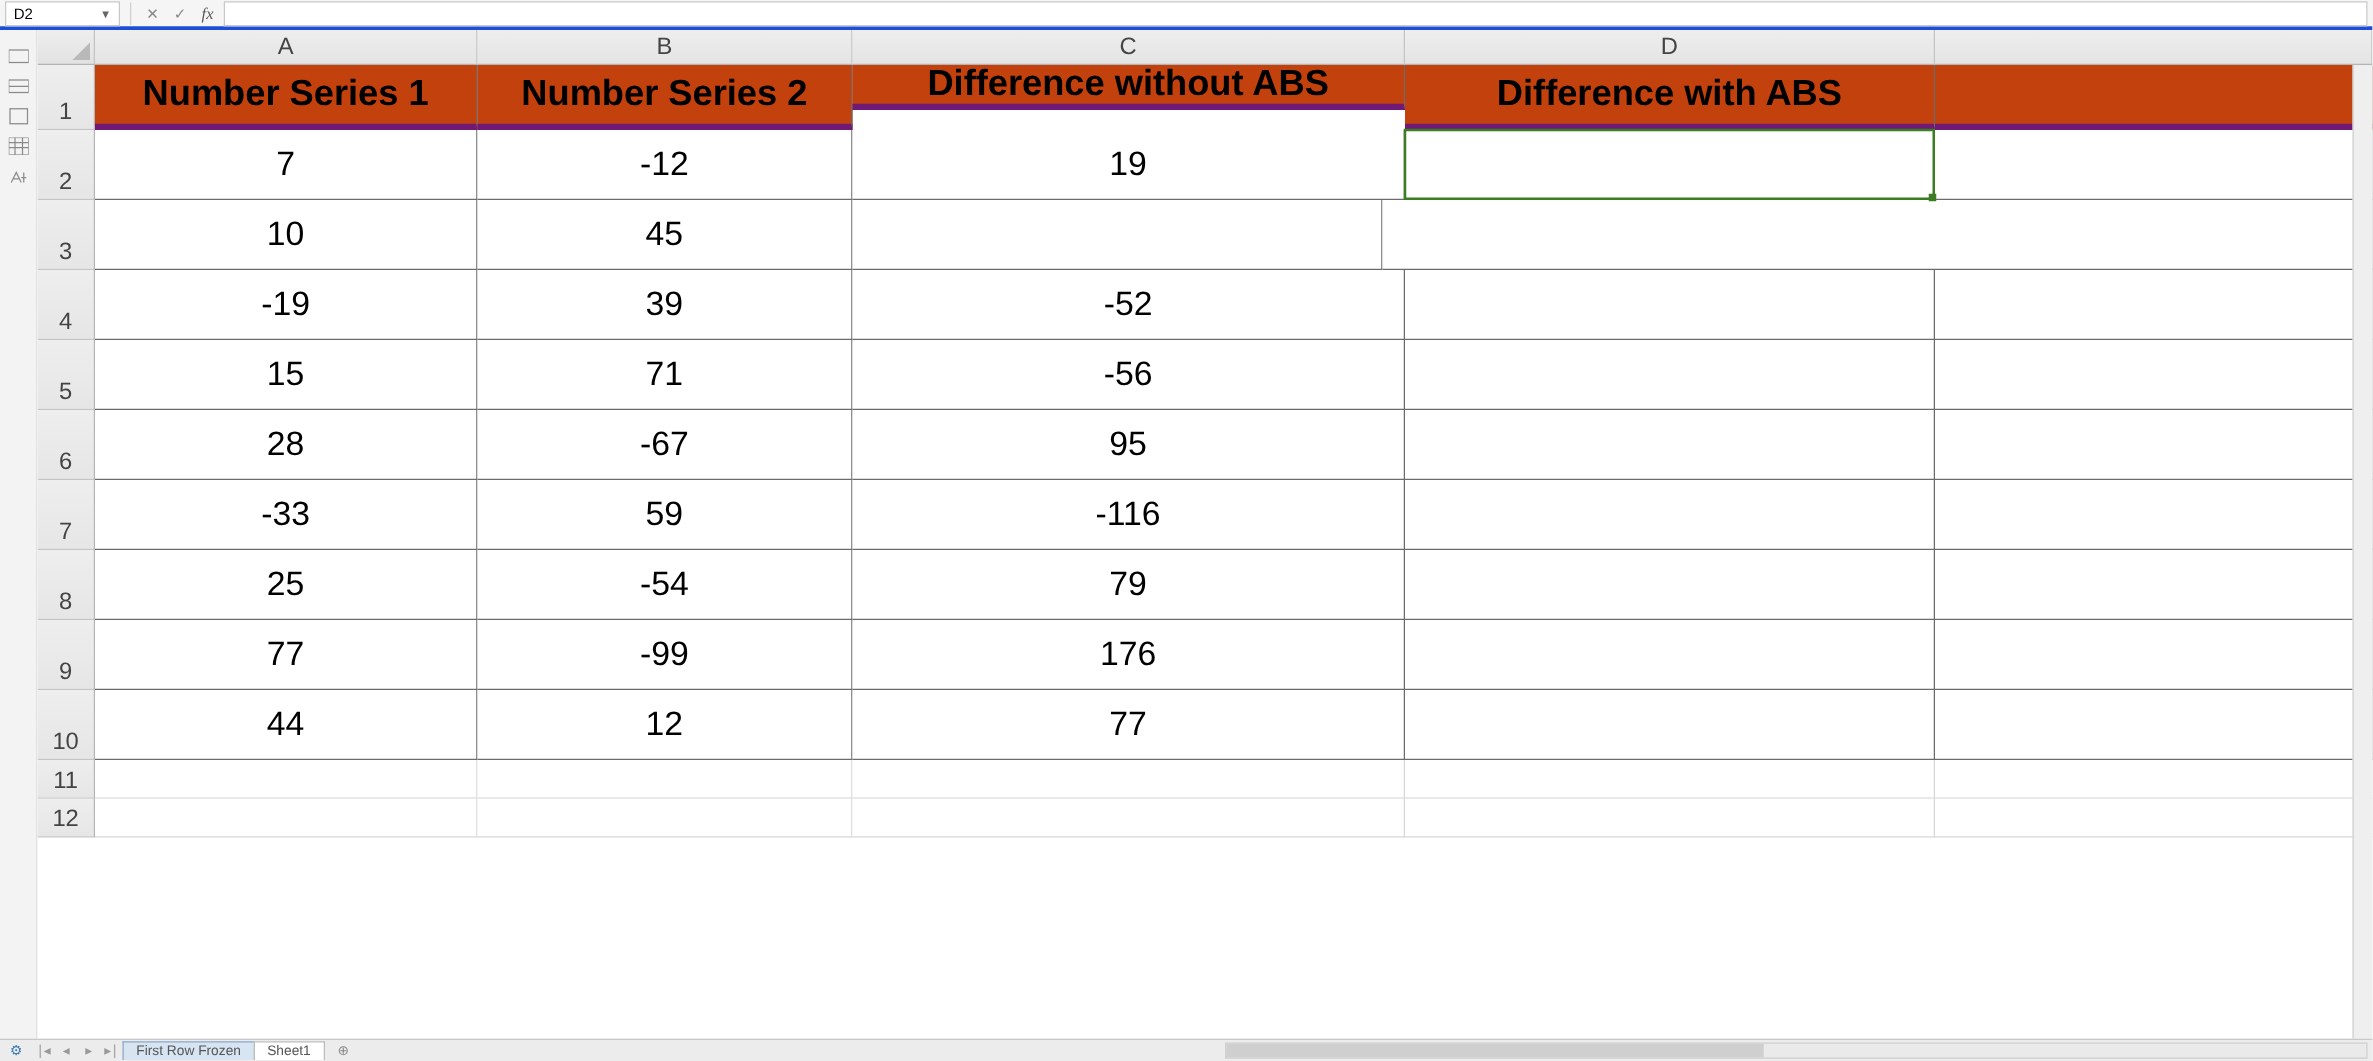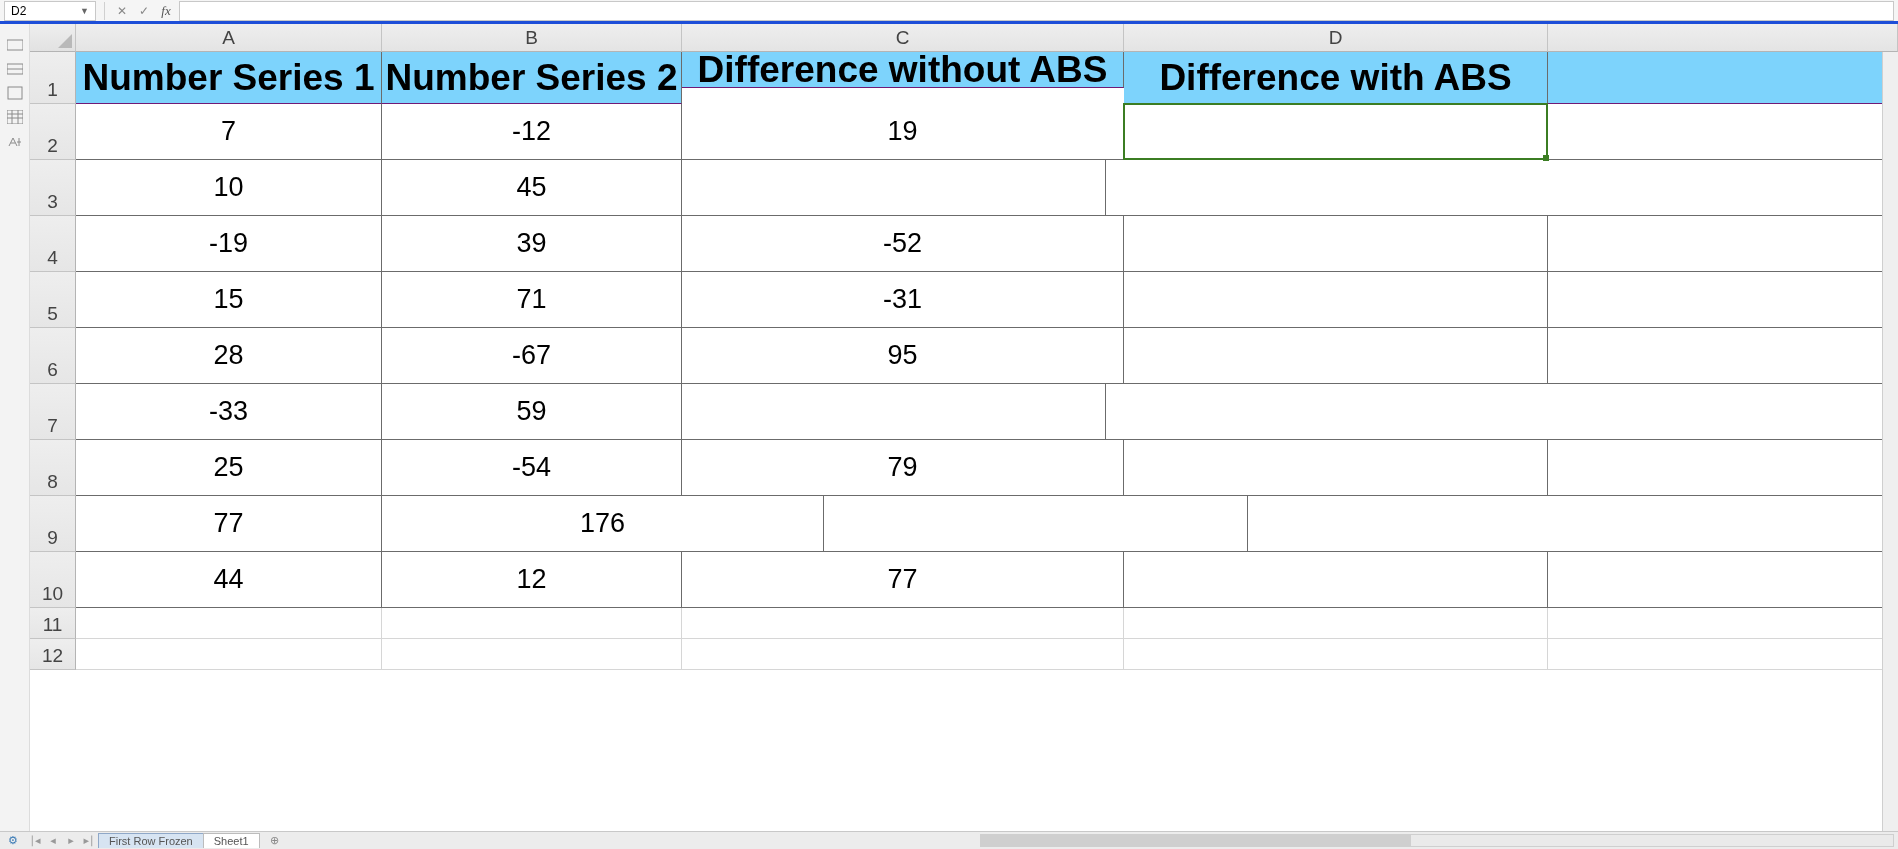--- a/index.html
+++ b/index.html
@@ -31,21 +31,21 @@
 .selectall { width: 46px; border-right: 1px solid #c4c4c4; border-bottom: 1px solid #b4b4b4; background: linear-gradient(#eee,#e2e2e2); position: relative; }
 .selectall:after { content: ""; position: absolute; right: 3px; bottom: 3px; width: 0; height: 0; border-left: 14px solid transparent; border-bottom: 14px solid #b9b9b9; }
 .colhdr { border-right: 1px solid #c4c4c4; border-bottom: 1px solid #b4b4b4; display: flex; align-items: center; justify-content: center; color: #444; font-size: 19px; background: linear-gradient(#eee,#e4e4e4); }
 
 
 .rows { display: flex; flex-direction: column; }
 .row { display: flex; }
 .rowhdr { width: 46px; border-right: 1px solid #b4b4b4; border-bottom: 1px solid #c4c4c4; background: linear-gradient(#eee,#e6e6e6); display: flex; align-items: flex-end; justify-content: center; color: #444; font-size: 19px; padding-bottom: 2px; }
 
 .cell { border-right: 1px solid #d6d6d6; border-bottom: 1px solid #d6d6d6; display: flex; align-items: center; justify-content: center; font-size: 27px; background: #fff; }
-.row.hdr .cell { background: #7dd3fc; font-weight: 700; font-size: 37px; border-right: 1px solid #6b6b6b; border-bottom: 1px solid #701a75; }
+.row.hdr .cell { background: #c2410c; font-weight: 700; font-size: 29px; border-right: 1px solid #6b6b6b; border-bottom: 5px solid #701a75; }
 .row.data .cell { border-right: 1px solid #6b6b6b; border-bottom: 1px solid #6b6b6b; }
 .row.empty .cell { font-size: 14px; }
 .cell.loose { border-right: 1px solid #d6d6d6; border-bottom: 1px solid #d6d6d6; }
 
 
 .cA { width: 306px; } .cB { width: 300px; } .cC { width: 442px; } .cD { width: 424px; }
 .cRest { flex: 1; min-width: 40px; }
 
 
 .activecell { position: absolute; border: 2px solid #3b7d23; pointer-events: none; box-sizing: border-box; }
@@ -154,50 +154,52 @@
             <div class="cell cA" style="height: 56px;">-19</div>
             <div class="cell cB" style="height: 56px;">39</div>
             <div class="cell cC" style="height: 56px; text-align: right;">-52</div>
             <div class="cell cD" style="height: 56px;"></div>
             <div class="cell cRest loose" style="height: 56px;"></div>
           </div>
           <div class="row data" style="height: 56px;">
             <div class="rowhdr" style="height: 56px;">5</div>
             <div class="cell cA" style="height: 56px;">15</div>
             <div class="cell cB" style="height: 56px;">71</div>
-            <div class="cell cC" style="height: 56px;">-31</div>
+            <div class="cell cC" style="height: 56px;">-56</div>
             <div class="cell cD" style="height: 56px;"></div>
             <div class="cell cRest loose" style="height: 56px;"></div>
           </div>
           <div class="row data" style="height: 56px;">
             <div class="rowhdr" style="height: 56px;">6</div>
             <div class="cell cA" style="height: 56px;">28</div>
             <div class="cell cB" style="height: 56px;">-67</div>
             <div class="cell cC" style="height: 56px;">95</div>
             <div class="cell cD" style="height: 56px;"></div>
             <div class="cell cRest loose" style="height: 56px;"></div>
           </div>
           <div class="row data" style="height: 56px;">
             <div class="rowhdr" style="height: 56px;">7</div>
             <div class="cell cA" style="height: 56px;">-33</div>
             <div class="cell cB" style="height: 56px;">59</div>
+            <div class="cell cC" style="height: 56px;">-116</div>
             <div class="cell cD" style="height: 56px;"></div>
             <div class="cell cRest loose" style="height: 56px;"></div>
           </div>
           <div class="row data" style="height: 56px;">
             <div class="rowhdr" style="height: 56px;">8</div>
             <div class="cell cA" style="height: 56px;">25</div>
             <div class="cell cB" style="height: 56px;">-54</div>
             <div class="cell cC" style="height: 56px;">79</div>
             <div class="cell cD" style="height: 56px;"></div>
             <div class="cell cRest loose" style="height: 56px;"></div>
           </div>
           <div class="row data" style="height: 56px;">
             <div class="rowhdr" style="height: 56px;">9</div>
             <div class="cell cA" style="height: 56px;">77</div>
+            <div class="cell cB" style="height: 56px;">-99</div>
             <div class="cell cC" style="height: 56px;">176</div>
             <div class="cell cD" style="height: 56px;"></div>
             <div class="cell cRest loose" style="height: 56px;"></div>
           </div>
           <div class="row data" style="height: 56px;">
             <div class="rowhdr" style="height: 56px;">10</div>
             <div class="cell cA" style="height: 56px;">44</div>
             <div class="cell cB" style="height: 56px;">12</div>
             <div class="cell cC" style="height: 56px;">77</div>
             <div class="cell cD" style="height: 56px;"></div>

